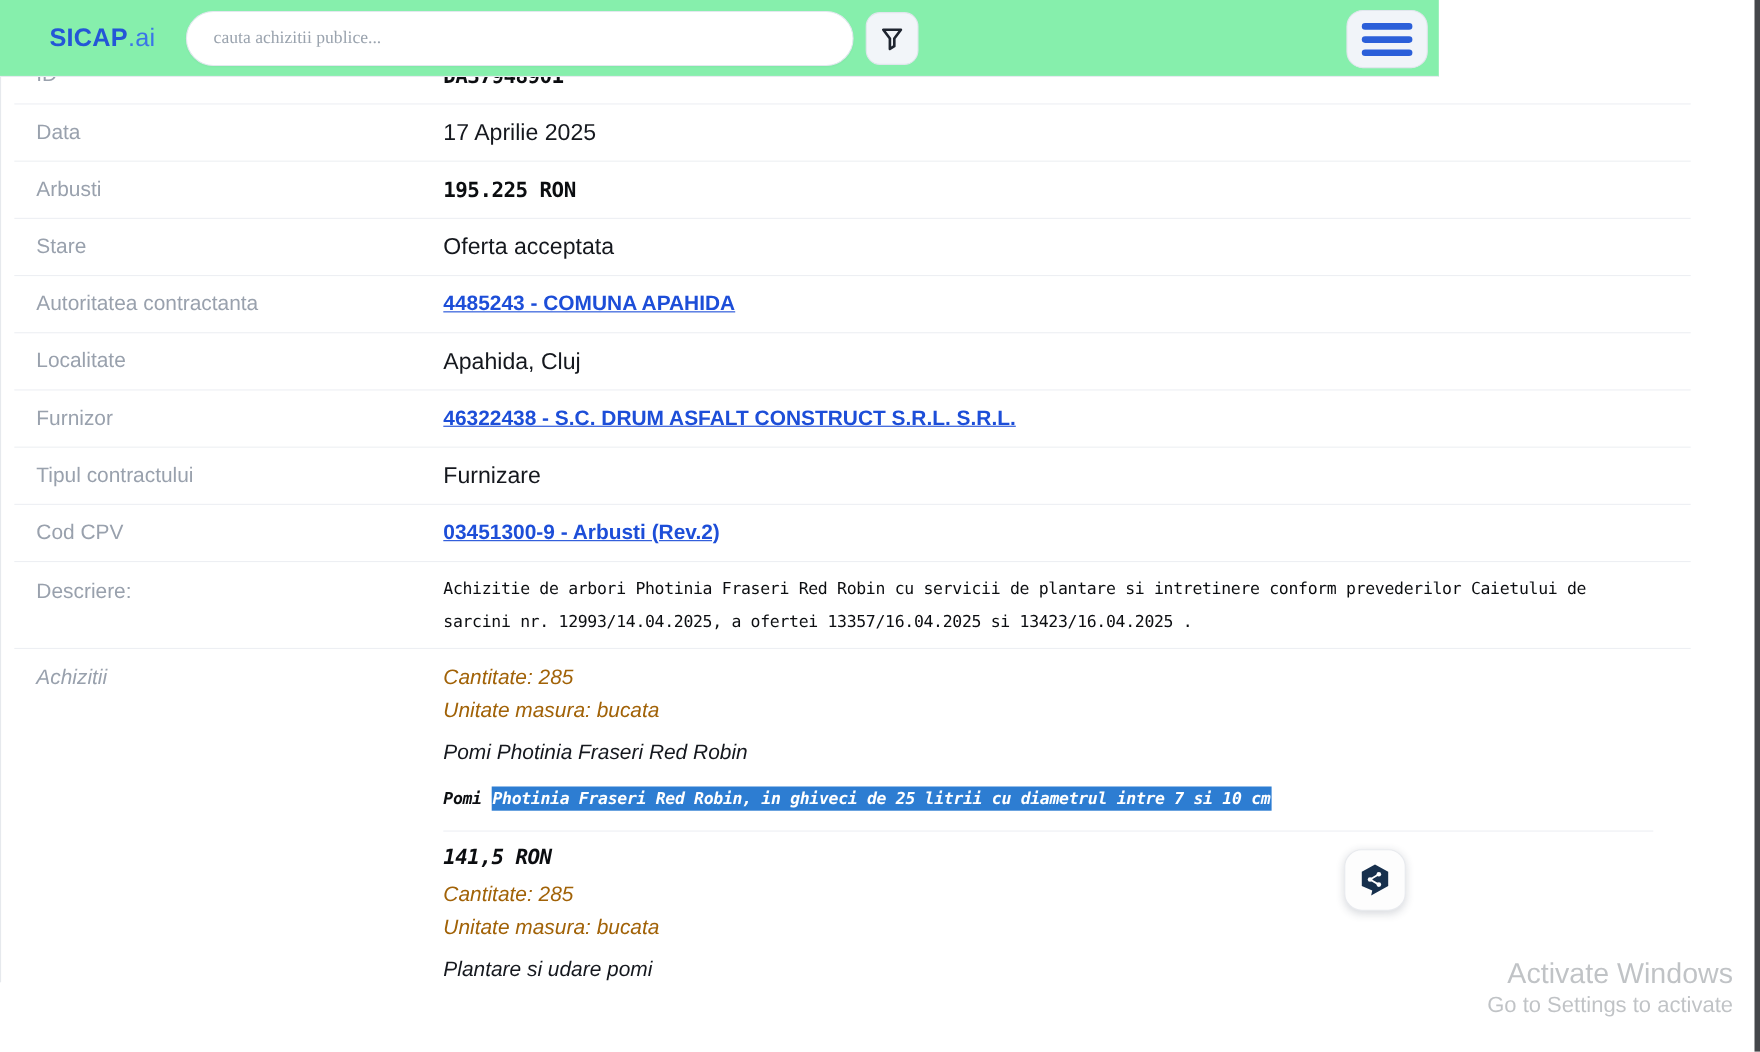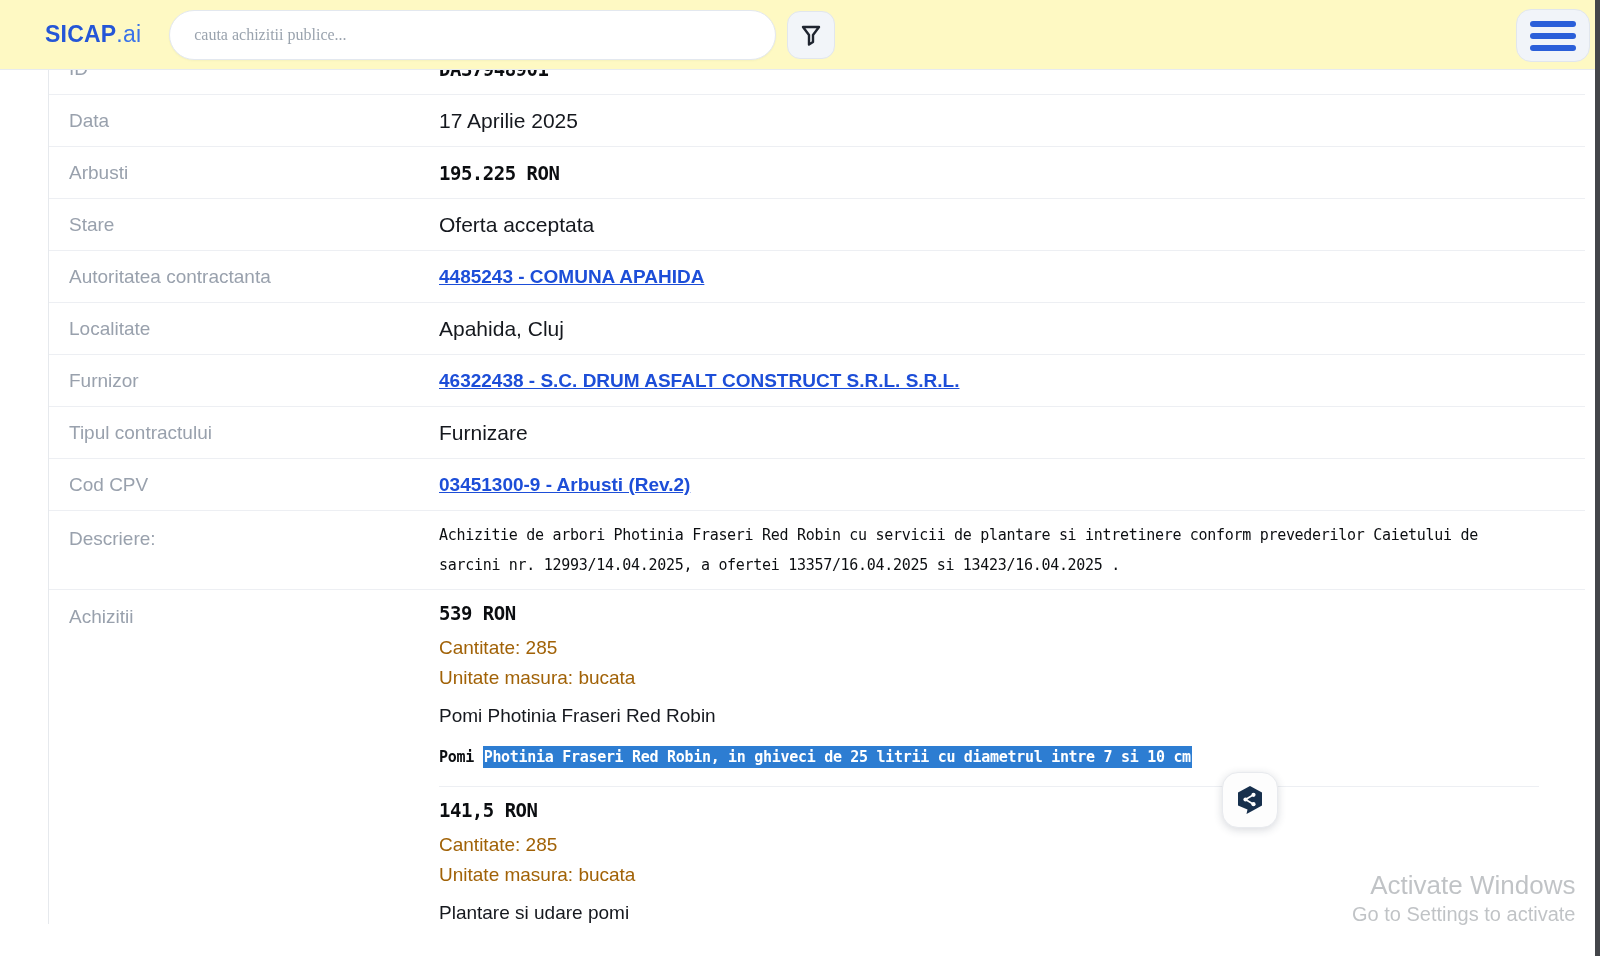--- a/index.html
+++ b/index.html
@@ -1,21 +1,21 @@
 <!DOCTYPE html>
 <html><head>
 <meta charset="utf-8">
 <style>
   * { margin:0; padding:0; box-sizing:border-box; }
   html,body { width:1600px; height:956px; overflow:hidden; background:#fff;
               font-family:"Liberation Sans", sans-serif; }
 
   
-  .header { position:absolute; top:0; left:0; width:1600px; height:70px;
-            background:#fef9c3; border-bottom:1px solid #e7ebf0;
+  .header { position:absolute; top:0; left:0; width:1308px; height:70px;
+            background:#86efac; border-bottom:1px solid #e7ebf0;
             display:flex; align-items:center; z-index:5; }
   .logo { margin-left:45px; font-size:23px; letter-spacing:.2px; cursor:pointer; }
   .logo .brand { font-weight:800; color:#2456d7; }
   .logo .suffix { font-weight:500; color:#3b74e8; }
   .search-box { margin-left:28px; width:607px; height:50px; background:#fff;
                 border:1px solid #e3e8ef; border-radius:25px; display:flex; align-items:center;
                 box-shadow:0 1px 2px rgba(30,40,60,.04); }
   .search-box input { border:none; outline:none; background:transparent; width:100%;
                       padding:0 24px; font-size:16px; color:#1f2430;
                       font-family:Liberation Serif, serif; }
@@ -24,40 +24,40 @@
               display:flex; align-items:center; justify-content:center; cursor:pointer; }
   .filter-btn { width:48px; margin-left:11px; }
   .menu-btn { position:absolute; right:10px; top:9px; width:74px; height:53px;
               border-radius:15px; background:#f1f4f9; }
   .menu-bars { display:flex; flex-direction:column; gap:6px; }
   .menu-bars span { display:block; width:46px; height:6px; border-radius:3px; background:#2b5fd9; }
 
   
   .content { position:absolute; top:70px; left:0; width:1600px; height:886px;
              background:#fff; overflow:hidden; }
-  .detail-table { margin-left:48px; margin-top:-27px; width:1537px;
-                  border-left:1px solid #e6e9ed; }
+  .detail-table { margin-top:-27px; width:1537px;
+                  border-left:1px solid #e6e9ed;padding-left:12px; }
   .row { display:flex; align-items:center; min-height:52px;
          border-bottom:1px solid #edeff3; padding-left:20px; }
   .row-label { flex:0 0 370px; font-size:19px; color:#99a1ad; }
   .row-value { font-size:21px; color:#15181e; font-weight:400; }
   .mono-bold { font-family:"DejaVu Sans Mono", monospace; font-weight:700;
                font-size:19px; color:#0b0d10; letter-spacing:-0.5px; }
   a.link-value { font-size:19px; color:#1d4ed8; font-weight:700;
                  text-decoration:underline; cursor:pointer; }
   .row-top { align-items:flex-start; }
   .row-top .row-label { padding-top:14px; }
 
   .desc-row { padding-top:9px; padding-bottom:9px; }
   .desc-text { font-family:"DejaVu Sans Mono", monospace; font-size:15px;
                line-height:30px; color:#0c0e11; width:1085px; font-weight:500;
                letter-spacing:-0.3px; }
 
   
-  .achizitii-row { border-bottom:none; padding-top:12px; }
+  .achizitii-row { border-bottom:none; padding-top:12px;font-style:italic; }
   .item-price { font-family:"DejaVu Sans Mono", monospace; font-weight:700;
                 font-size:19px; color:#0b0d10; letter-spacing:-0.5px; margin-bottom:9px; }
   .item-meta { font-size:19px; color:#a16207; line-height:30px; }
   .item-title { font-size:19px; color:#15181e; font-weight:500; margin-top:12px; }
   .item-detail { margin-top:21px; font-family:"DejaVu Sans Mono", monospace;
                  font-size:15px; letter-spacing:-0.3px; color:#0c0e11; font-weight:700; }
   .item-detail .hl { background:#2d7dd2; color:#fff; padding:2px 1px; font-weight:700; }
   .item-sep { border-bottom:1px solid #edeff3; margin:20px 0 12px 0; width:1100px; }
 
   
@@ -151,21 +151,20 @@
     <div class="row row-top desc-row">
       <div class="row-label" style="padding-top:8px;">Descriere:</div>
       <div class="desc-text">Achizitie de arbori Photinia Fraseri Red Robin cu servicii de plantare si intretinere conform prevederilor Caietului de sarcini nr. 12993/14.04.2025, a ofertei 13357/16.04.2025 si 13423/16.04.2025 .</div>
     </div>
 
     <div class="row row-top achizitii-row">
       <div class="row-label" style="padding-top:4px;">Achizitii</div>
       <div>
 
         <div>
-          <div class="item-price">539 RON</div>
           <div class="item-meta">Cantitate: 285</div>
           <div class="item-meta">Unitate masura: bucata</div>
           <div class="item-title">Pomi Photinia Fraseri Red Robin</div>
           <div class="item-detail"><span>Pomi </span><span class="hl">Photinia Fraseri Red Robin, in ghiveci de 25 litrii cu diametrul intre 7 si 10 cm</span></div>
         </div>
 
         <div class="item-sep"></div>
 
         <div>
           <div class="item-price">141,5 RON</div>

